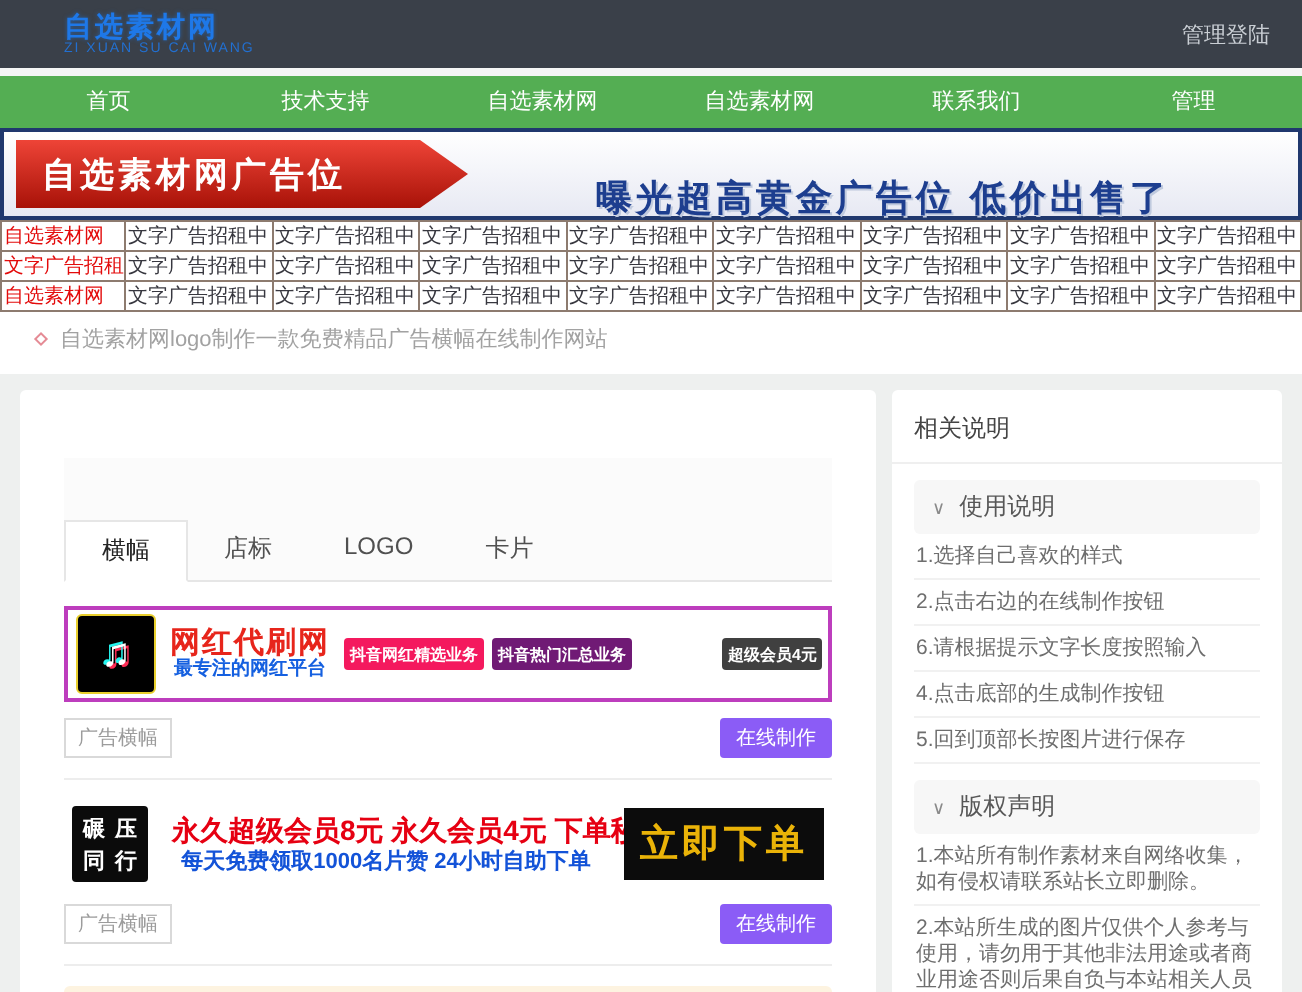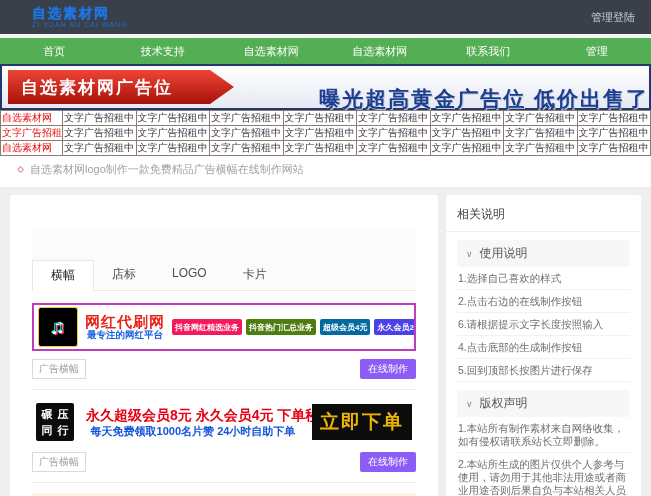--- a/index.html
+++ b/index.html
@@ -23,21 +23,21 @@
 
   
   .promo{height:46px;border:2px solid #20386e;background:linear-gradient(180deg,#ffffff,#e7e9f3);
     display:flex;align-items:center;}
   .ribbon{margin-left:6px;width:226px;height:34px;flex:0 0 auto;
     background:linear-gradient(180deg,#ee4437,#a81208);
     clip-path:polygon(0 0,202px 0,226px 50%,202px 100%,0 100%);
     color:#fff;font-weight:bold;font-size:17px;letter-spacing:2px;
     display:flex;align-items:center;padding-left:13px;
     filter:drop-shadow(1px 1px 0 #6f1a12);}
-  .promo-headline{flex:1;text-align:right;color:#1d3e8f;font-weight:bold;font-size:21px;
+  .promo-headline{flex:1;text-align:center;color:#1d3e8f;font-weight:bold;font-size:18px;
     letter-spacing:2px;text-shadow:1px 1px 0 #c0cade;margin-top:24px;}
 
   
   .text-ads{width:651px;border-collapse:collapse;table-layout:fixed;background:#fff;}
   .text-ads td{border:1px solid #8d7b6f;font-size:10px;height:14px;padding:0 1px;
     color:#37373f;white-space:nowrap;overflow:hidden;cursor:pointer;}
   .text-ads td.first{width:62px;color:#e30b0b;}
 
   
   .notice{background:#fff;padding:6px 0 10px 18px;display:flex;align-items:center;gap:7px;}
@@ -187,22 +187,22 @@
         <div class="tiktok">
           <span>♫</span>
         </div>
         <div class="b1-left">
           <span class="b1-title">网红代刷网</span>
           <span class="b1-sub">最专注的网红平台</span>
         </div>
         <div class="b1-right">
           <div class="pills">
             <span class="pill" style="background-color: rgb(244, 25, 94);">抖音网红精选业务</span>
-            <span class="pill" style="background-color: #4d7c0f;">抖音热门汇总业务</span>
-            <span class="pill" style="background-color: #0369a1;">超级会员4元</span>
+            <span class="pill" style="background-color: #701a75;">抖音热门汇总业务</span>
+            <span class="pill" style="background-color: #404040; margin-left: 41px;">超级会员4元</span>
             <span class="pill" style="background-color: rgb(74, 66, 232);">永久会员2元</span>
           </div>
           <div class="b1-tag">抖音网红自助下单平台，千万名片赞免费领取，24小时自助下单！</div>
         </div>
       </div>
       <div class="meta-row">
         <span class="tag-chip">广告横幅</span>
         <button class="make-btn">在线制作</button>
       </div>
       <div class="divider"></div>

